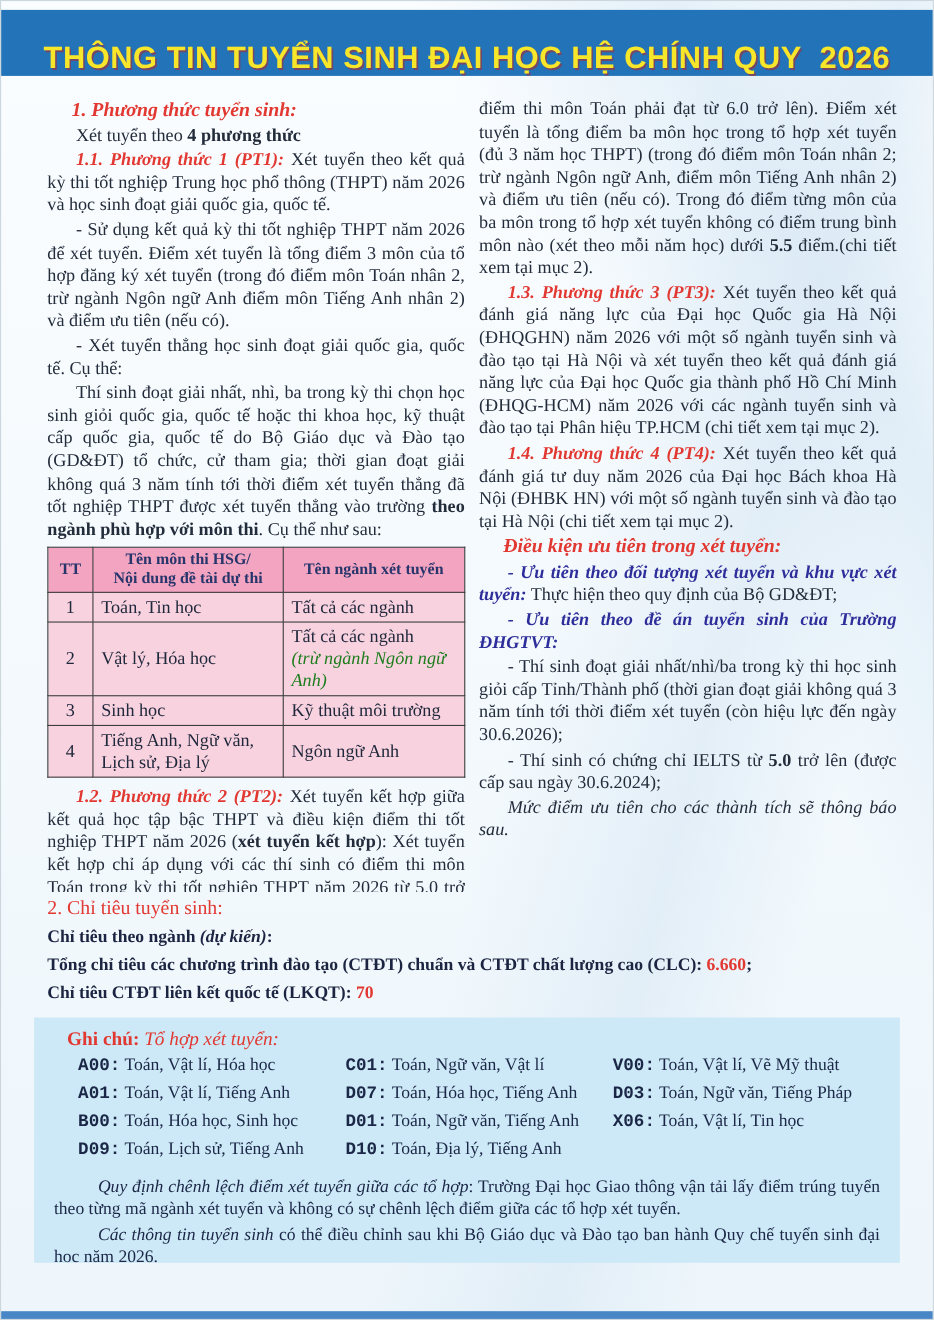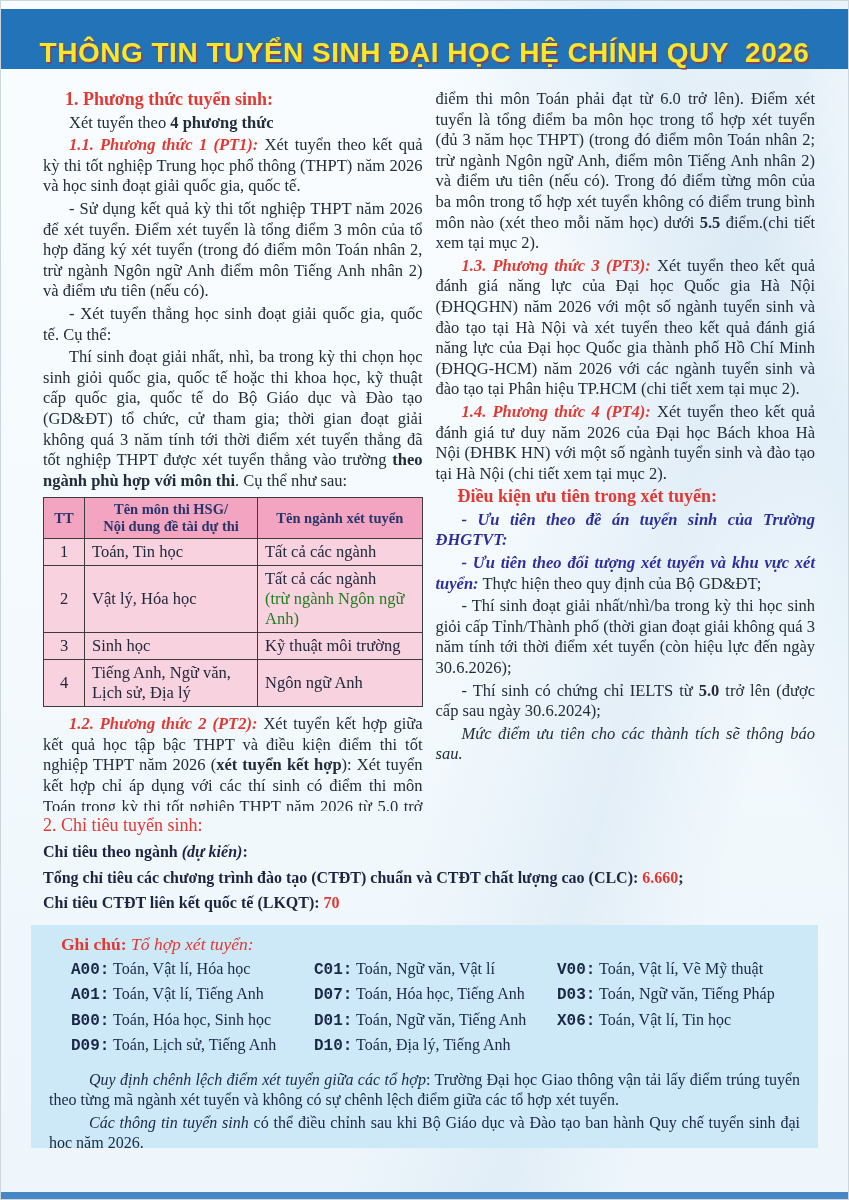--- a/index.html
+++ b/index.html
@@ -31,36 +31,36 @@
   }
   
   .columns{
     display:flex;gap:13px;
     padding:18px 33px 0 42px;
     height:742px;box-sizing:border-box;overflow:hidden;
   }
   .col{flex:1 1 0;min-width:0;font-size:16.5px;line-height:20.6px;}
   .col p{margin:2px 0;text-align:justify;text-indent:26px;}
   .col p.flush{text-indent:0;}
-  .h-red{color:var(--red,#e23832);font-weight:bold;font-size:18px;margin:2px 0 3px;text-indent:22px;}
+  .h-red{color:var(--red,#e23832);font-weight:bold;font-size:18px;margin:2px 0 3px;text-indent:22px;font-style:italic;}
   .lead{color:var(--red,#e23832);font-weight:bold;font-style:italic;}
   .b{font-weight:bold;}
   .i{font-style:italic;}
   .bi-blue{color:var(--blueItal,#2e2e9a);font-weight:bold;font-style:italic;}
   
   .adm-table{width:100%;border-collapse:collapse;margin:6px 0 7px;}
   .adm-table th,.adm-table td{border:1px solid #3c3c3c;padding:3px 7px;}
   .adm-table th{
     background:var(--tableHead,#f2a4c1);
     color:#27356b;font-size:14.5px;line-height:17px;text-align:center;font-weight:bold;
   }
   .adm-table td{background:var(--tableRow,#f9d2e0);font-size:16.5px;line-height:20px;color:#20293b;}
   .adm-table td.tt{text-align:center;width:26px;}
   .adm-table .c-mon{width:158px;}
-  .g-i{color:var(--green,#1e7e1e);}
+  .g-i{color:var(--green,#1e7e1e);font-style:italic;}
   
   .s2{padding:4px 33px 0 42px;color:#1b2440;}
   .s2 .s2-h{color:var(--red,#e23832);font-weight:normal;font-size:18px;margin:0 0 3px;}
   .s2 .line{font-weight:bold;font-size:16px;line-height:25.5px;}
   .num-red{color:var(--red,#e23832);}
   
   .notes{
     margin:9px 30px 0;height:223px;box-sizing:border-box;overflow:hidden;
     background:var(--notesBg,#cde8f6);
     padding:9px 18px 20px 18px;color:#1a2746;
@@ -129,22 +129,22 @@
         </table>
 
       <p><span class="lead">1.2. Phương thức 2 (PT2):</span><span> Xét tuyển kết hợp giữa kết quả học tập bậc THPT và điều kiện điểm thi tốt nghiệp THPT năm 2026 (</span><span class="b">xét tuyển kết hợp</span><span>): Xét tuyển kết hợp chỉ áp dụng với các thí sinh có điểm thi môn Toán trong kỳ thi tốt nghiệp THPT năm 2026 từ 5.0 trở lên (trừ ngành Toán ứng dụng,</span></p>
     </div>
 
     <div class="col">
       <p class="flush"><span>điểm thi môn Toán phải đạt từ 6.0 trở lên). Điểm xét tuyển là tổng điểm ba môn học trong tổ hợp xét tuyển (đủ 3 năm học THPT) (trong đó điểm môn Toán nhân 2; trừ ngành Ngôn ngữ Anh, điểm môn Tiếng Anh nhân 2) và điểm ưu tiên (nếu có). Trong đó điểm từng môn của ba môn trong tổ hợp xét tuyển không có điểm trung bình môn nào (xét theo mỗi năm học) dưới </span><span class="b">5.5</span><span> điểm.(chi tiết xem tại mục 2).</span></p>
       <p><span class="lead">1.3. Phương thức 3 (PT3):</span><span> Xét tuyển theo kết quả đánh giá năng lực của Đại học Quốc gia Hà Nội (ĐHQGHN) năm 2026 với một số ngành tuyển sinh và đào tạo tại Hà Nội và xét tuyển theo kết quả đánh giá năng lực của Đại học Quốc gia thành phố Hồ Chí Minh (ĐHQG-HCM) năm 2026 với các ngành tuyển sinh và đào tạo tại Phân hiệu TP.HCM (chi tiết xem tại mục 2).</span></p>
       <p><span class="lead">1.4. Phương thức 4 (PT4):</span><span> Xét tuyển theo kết quả đánh giá tư duy năm 2026 của Đại học Bách khoa Hà Nội (ĐHBK HN) với một số ngành tuyển sinh và đào tạo tại Hà Nội (chi tiết xem tại mục 2).</span></p>
       <div class="h-red">Điều kiện ưu tiên trong xét tuyển:</div>
+      <p><span class="bi-blue">- Ưu tiên theo đối tượng xét tuyển và khu vực xét tuyển:</span><span> Thực hiện theo quy định của Bộ GD&amp;ĐT;</span></p>
       <p><span class="bi-blue">- Ưu tiên theo đề án tuyển sinh của Trường ĐHGTVT:</span></p>
-      <p><span class="bi-blue">- Ưu tiên theo đối tượng xét tuyển và khu vực xét tuyển:</span><span> Thực hiện theo quy định của Bộ GD&amp;ĐT;</span></p>
       <p><span>- Thí sinh đoạt giải nhất/nhì/ba trong kỳ thi học sinh giỏi cấp Tỉnh/Thành phố (thời gian đoạt giải không quá 3 năm tính tới thời điểm xét tuyển (còn hiệu lực đến ngày 30.6.2026);</span></p>
       <p><span>- Thí sinh có chứng chỉ IELTS từ </span><span class="b">5.0</span><span> trở lên (được cấp sau ngày 30.6.2024);</span></p>
       <p class="i"><span>Mức điểm ưu tiên cho các thành tích sẽ thông báo sau.</span></p>
     </div>
 
   </div>
 
   <div class="s2">
     <div class="s2-h">2. Chỉ tiêu tuyển sinh:</div>
     <div class="line"><span>Chỉ tiêu theo ngành </span><span class="i">(dự kiến)</span><span>:</span></div>

